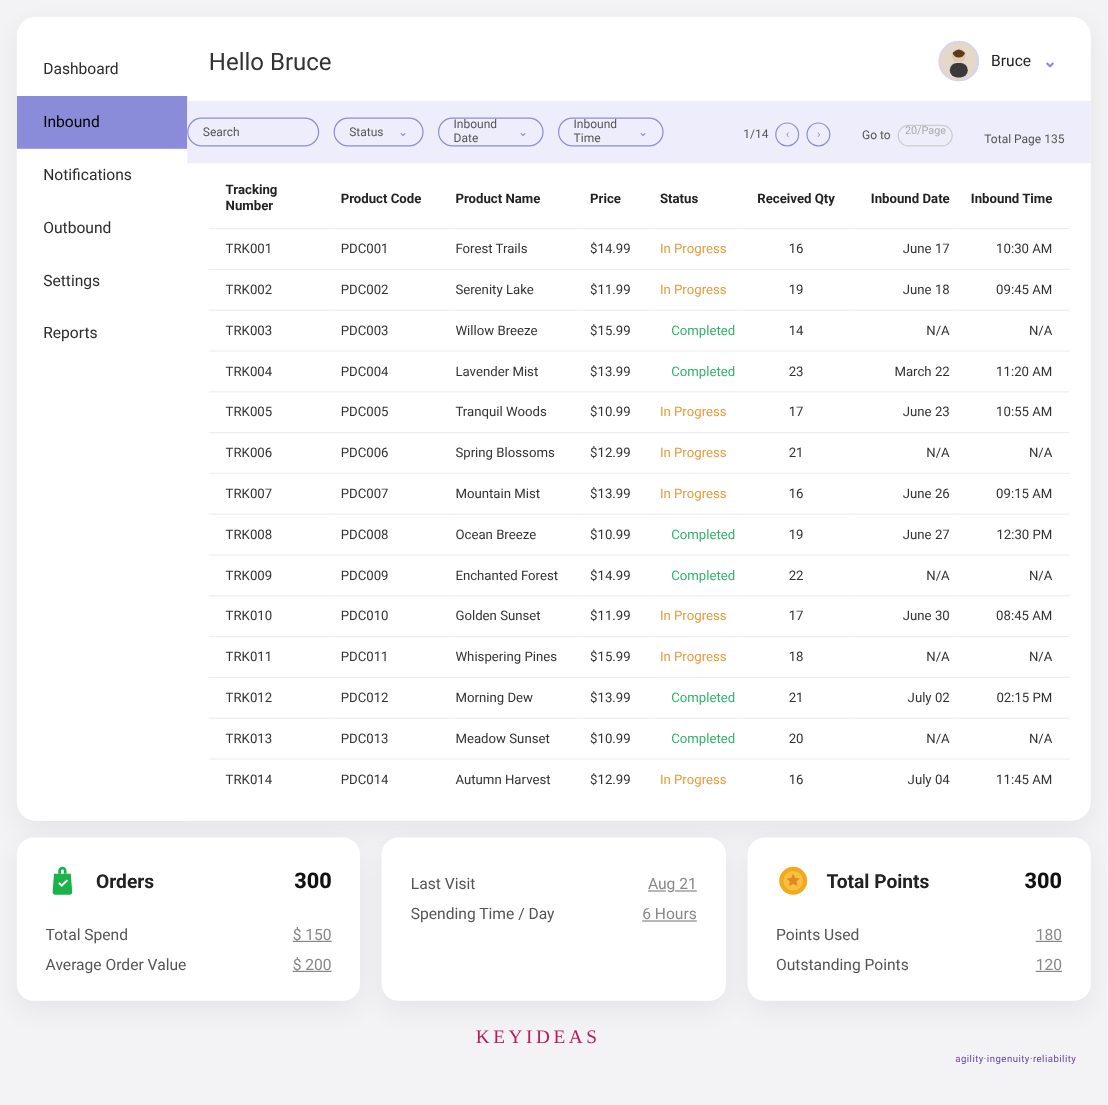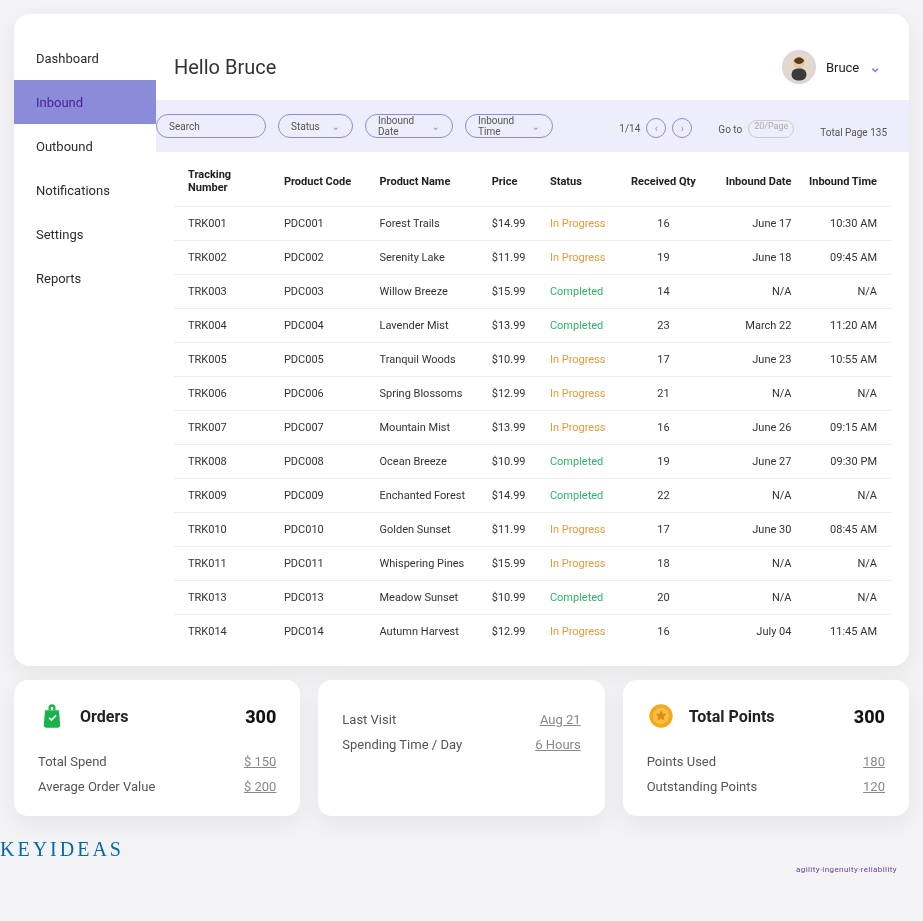--- a/index.html
+++ b/index.html
@@ -1,24 +1,24 @@
 <!DOCTYPE html>
 <html><head>
   <meta charset="utf-8">
   <style>
     * { box-sizing: border-box; margin: 0; padding: 0; font-family: -apple-system, BlinkMacSystemFont, 'Segoe UI', Roboto, Helvetica, Arial, sans-serif; }
     body { background: #f3f3f6; width: 923px; min-height: 921px; padding: 0; }
     .app { display: flex; gap: 0; background: #fff; border-radius: 16px; margin: 14px; overflow: hidden; box-shadow: 0 8px 24px rgba(0,0,0,0.06); }
     
     .sidebar { width: 142px; background: #fff; padding-top: 22px; text-align: center; }
     .side-item { height: 44px; display: flex; align-items: center; padding-left: 22px; font-size: 13px; color: #2c2c2c; cursor: pointer; }
-    .side-item.active { background: #8A8CD9; color: #4c1d95; }
+    .side-item.active { background: #8A8CD9; color: #000000; }
     
     .main { flex: 1; display: flex; flex-direction: column; }
-    .topbar { display: flex; align-items: center; justify-content: space-between; padding: 36px 28px 16px 18px; }
+    .topbar { display: flex; align-items: center; justify-content: space-between; padding: 20px 28px 16px 18px; }
     .hello { font-size: 20px; color: #333; font-weight: 400; }
     .user { display: flex; align-items: center; gap: 10px; }
     .avatar { width: 34px; height: 34px; border-radius: 50%; background: #e4d9c8; border: 2px solid #d9d4e6; display:flex; align-items:center; justify-content:center; overflow:hidden; }
     .avatar svg { width: 30px; height:30px; }
     .username { font-size: 13px; color: #222; }
     .chev-down { color: #8A8CD9; font-size: 14px; font-weight:bold; }
     
     .filterbar { background: #EEEDFB; display: flex; align-items: flex-end; gap: 12px; padding: 14px 22px 14px 0; font-size: 10px; color: #555; }
     .pill { border: 1px solid #8A8CD9; background: transparent; border-radius: 14px; height: 24px; display: flex; align-items: center; justify-content: space-between; padding: 0 12px; font-size: 10px; color: #555; }
     .pill.search { width: 110px; justify-content: flex-start; }
@@ -38,44 +38,44 @@
     tbody td { padding: 10px 6px; color: #333; white-space: nowrap; }
     th.c-tracking, td.c-tracking { padding-left: 14px; width: 100px; }
     th.c-code, td.c-code { width: 92px; }
     th.c-name, td.c-name { width: 108px; }
     th.c-price, td.c-price { width: 56px; text-align:left;}
     th.c-status, td.c-status { width: 72px; }
     th.c-qty, td.c-qty { width: 86px; text-align:center; }
     th.c-date, td.c-date { width: 86px; text-align:right; }
     th.c-time, td.c-time { width: 90px; text-align:right; padding-right: 14px;}
     .st-inprog { color: #E69B3A; }
-    .st-comp { color: #2FB36A; }
+    .st-comp { color: #2FB36A; text-align: right; }
     
     .cards { display:flex; gap: 18px; margin: 14px; }
     .card { flex:1; background:#fff; border-radius: 14px; box-shadow: 0 8px 24px rgba(0,0,0,0.06); padding: 22px 24px; }
     .card-top { display:flex; align-items:center; justify-content:space-between; margin-bottom: 24px;}
     .card-icon-label { display:flex; align-items:center; gap:14px;}
     .card-title { font-size: 16px; font-weight: 700; color:#222;}
     .card-big { font-size: 18px; font-weight: 800; color:#111;}
     .card-row { display:flex; justify-content:space-between; font-size: 13px; color:#555; margin-top: 10px;}
     .card-row span:last-child { color:#888;text-decoration:underline; }
     
-    .logo { text-align:left; padding: 8px 26px 4px 0; color:#0369a1; font-family: Georgia, serif; letter-spacing: 3px; font-size: 20px; }
+    .logo { text-align:center; padding: 8px 26px 4px 0; color:#be185d; font-family: Georgia, serif; letter-spacing: 3px; font-size: 16px; }
     .logo-sub { text-align:right; padding: 0 26px 10px 4px; color:#6b3fa0; font-size: 8px; letter-spacing: 0.4px;}
     .ic { width:28px; height:28px; display:flex; align-items:center; justify-content:center;}
   </style>
 </head>
 <body>
 
 <div class="app">
   <div class="sidebar" id="sidebar">
       <div class="side-item">Dashboard</div>
       <div class="side-item active">Inbound</div>
+      <div class="side-item">Notifications</div>
       <div class="side-item">Outbound</div>
-      <div class="side-item">Notifications</div>
       <div class="side-item">Settings</div>
       <div class="side-item">Reports</div>
     </div>
   <div class="main">
     <div class="topbar">
       <div class="hello">Hello Bruce</div>
       <div class="user">
         <div class="avatar">
           <svg viewBox="0 0 40 40">
               <circle cx="20" cy="14" r="7" fill="#c49a6c"></circle>
@@ -203,21 +203,21 @@
               <td class="c-time">09:15 AM</td>
             </tr>
             <tr>
               <td class="c-tracking">TRK008</td>
               <td class="c-code">PDC008</td>
               <td class="c-name">Ocean Breeze</td>
               <td class="c-price">$10.99</td>
               <td class="c-status st-comp">Completed</td>
               <td class="c-qty">19</td>
               <td class="c-date">June 27</td>
-              <td class="c-time">09:30 PM</td>
+              <td class="c-time">12:30 PM</td>
             </tr>
             <tr>
               <td class="c-tracking">TRK009</td>
               <td class="c-code">PDC009</td>
               <td class="c-name">Enchanted Forest</td>
               <td class="c-price">$14.99</td>
               <td class="c-status st-comp">Completed</td>
               <td class="c-qty">22</td>
               <td class="c-date">N/A</td>
               <td class="c-time">N/A</td>
@@ -234,20 +234,30 @@
             </tr>
             <tr>
               <td class="c-tracking">TRK011</td>
               <td class="c-code">PDC011</td>
               <td class="c-name">Whispering Pines</td>
               <td class="c-price">$15.99</td>
               <td class="c-status st-inprog">In Progress</td>
               <td class="c-qty">18</td>
               <td class="c-date">N/A</td>
               <td class="c-time">N/A</td>
+            </tr>
+            <tr>
+              <td class="c-tracking">TRK012</td>
+              <td class="c-code">PDC012</td>
+              <td class="c-name">Morning Dew</td>
+              <td class="c-price">$13.99</td>
+              <td class="c-status st-comp">Completed</td>
+              <td class="c-qty">21</td>
+              <td class="c-date">July 02</td>
+              <td class="c-time">02:15 PM</td>
             </tr>
             <tr>
               <td class="c-tracking">TRK013</td>
               <td class="c-code">PDC013</td>
               <td class="c-name">Meadow Sunset</td>
               <td class="c-price">$10.99</td>
               <td class="c-status st-comp">Completed</td>
               <td class="c-qty">20</td>
               <td class="c-date">N/A</td>
               <td class="c-time">N/A</td>

